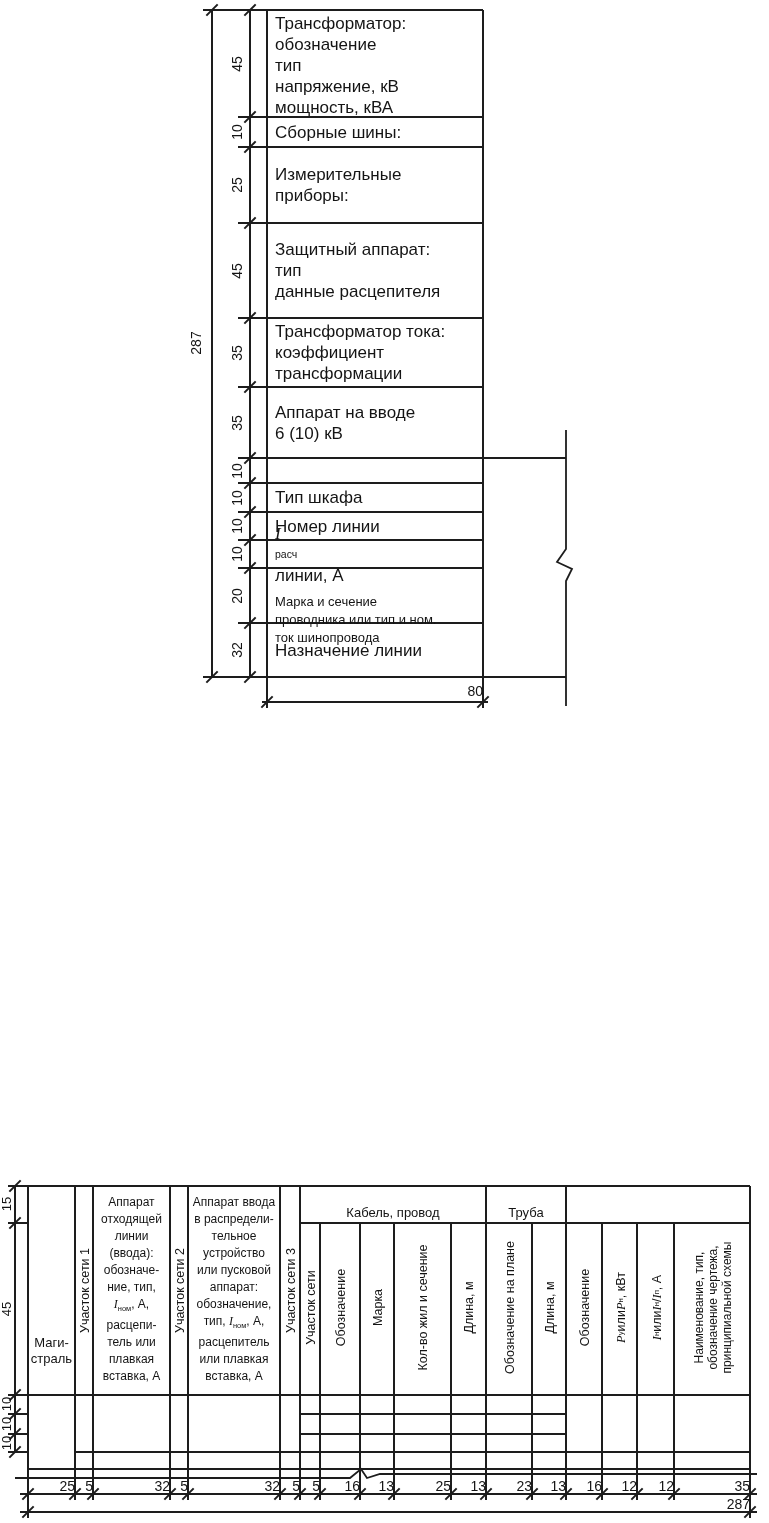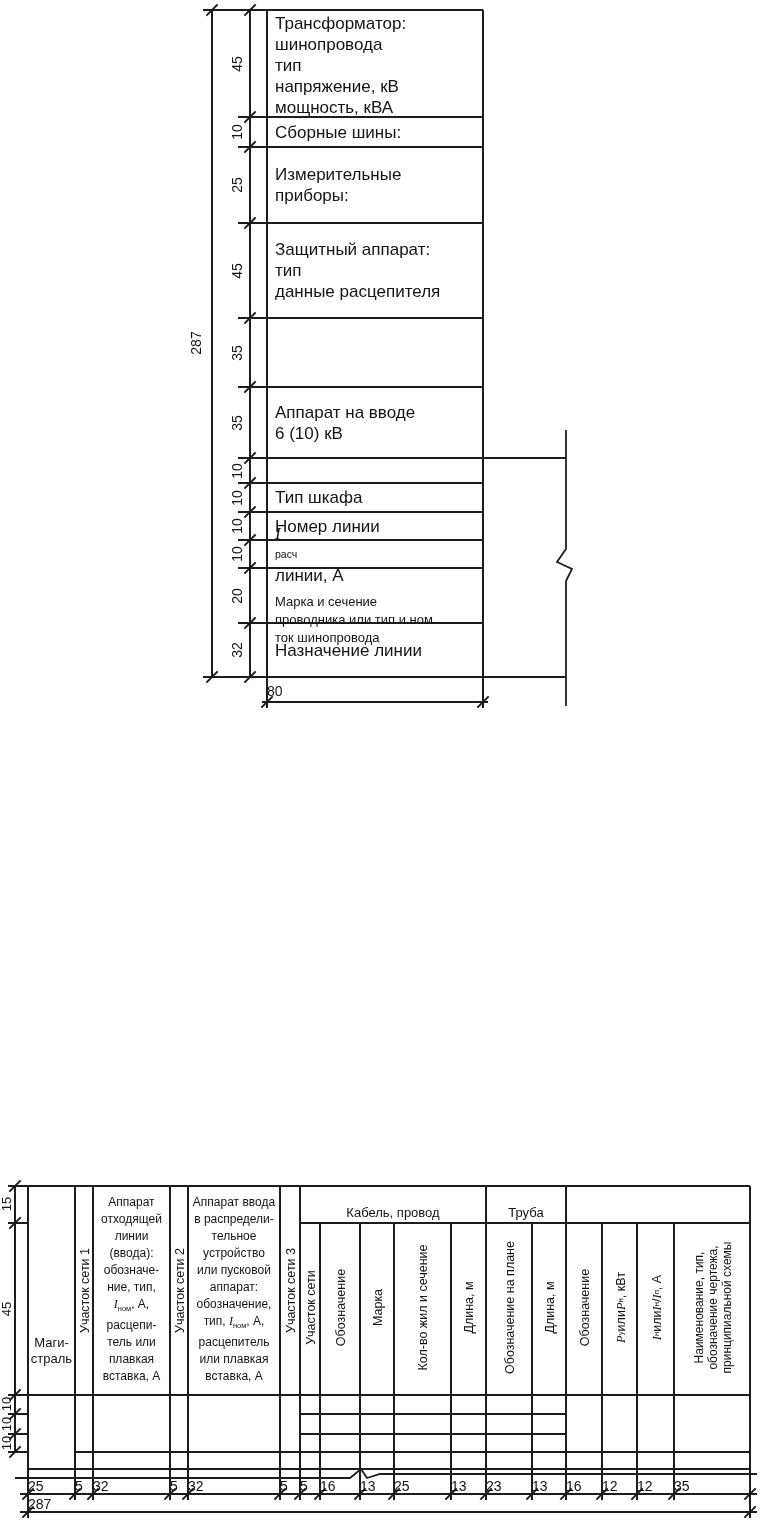--- a/index.html
+++ b/index.html
@@ -9,21 +9,21 @@
   .tk{position:absolute;width:16px;height:2px;background:#1d1d1d;transform:rotate(-45deg);}
   .breaks{position:absolute;left:0;top:0;pointer-events:none;}
   .tc{position:absolute;display:flex;flex-direction:column;justify-content:center;
       padding-left:7px;box-sizing:border-box;font-size:17px;line-height:21px;white-space:pre-line;}
   .tc.top{justify-content:flex-start;padding-top:2px;}
   .tc.small{font-size:13px;line-height:18px;}
   .rv{position:absolute;display:flex;align-items:center;justify-content:center;
       transform:rotate(-90deg);white-space:pre-line;text-align:center;
       font-size:12.5px;line-height:14px;}
   .dimlab{font-size:14px;}
-  .dimh{position:absolute;text-align:left;font-size:14px;height:14px;line-height:14px;}
+  .dimh{position:absolute;text-align:right;font-size:14px;height:14px;line-height:14px;}
   .cellc{position:absolute;display:flex;flex-direction:column;align-items:center;
          justify-content:center;box-sizing:border-box;text-align:center;white-space:pre-line;}
   .hdr11{font-size:12px;line-height:17px;justify-content:flex-start;padding-top:8px;}
   .grp{font-size:13px;line-height:15px;margin-top:8px;}
   .grp3{font-size:11px;line-height:12px;}
   .it{font-style:italic;font-family:"Liberation Serif",serif;}
   sub{font-size:0.62em;}
 </style>
 </head>
 <body>
@@ -178,28 +178,31 @@
       <div class="dimh" style="left: 637px; top: 1479px; width: 37px; height: 14px;">12</div>
       <div class="dimh" style="left: 674px; top: 1479px; width: 76px; height: 14px;">35</div>
     </div>
 
   <svg class="breaks" width="769" height="1523" viewBox="0 0 769 1523">
     <path d="M566,430 V549 L557,562 L572,569 L566,581 V706" fill="none" stroke="#1d1d1d" stroke-width="1.8"></path>
     <path d="M15,1478 H350 L361,1469 L367,1478 L380,1474 H757" fill="none" stroke="#1d1d1d" stroke-width="1.8"></path>
   </svg>
 
   <div class="tc top" style="left:268px;top:11px;width:213px;height:106px">Трансформатор:
-шинопровода
+обозначение
 тип
 напряжение, кВ
 мощность, кВА</div>
   <div class="tc" style="left:268px;top:117px;width:213px;height:30px">Сборные шины:</div>
   <div class="tc" style="left:268px;top:147px;width:213px;height:76px">Измерительные
 приборы:</div>
   <div class="tc" style="left:268px;top:223px;width:213px;height:95px"><div><span>Защитный аппарат:</span></div><div><span>тип</span></div><div><span>данные расцепителя</span></div></div>
+  <div class="tc" style="left:268px;top:318px;width:213px;height:69px">Трансформатор тока:
+коэффициент
+трансформации</div>
   <div class="tc" style="left:268px;top:387px;width:213px;height:71px">Аппарат на вводе
 6 (10) кВ</div>
   <div class="tc" style="left:268px;top:512px;width:213px;height:28px">Номер линии</div>
   <div class="tc" style="left:268px;top:483px;width:213px;height:29px">Тип шкафа</div>
   <div class="tc" style="left:268px;top:540px;width:213px;height:28px"><span class="it">I</span><sub>расч</sub><span> линии, А</span></div>
   <div class="tc small" style="left:268px;top:592px;width:213px;height:55px">Марка и сечение
 проводника или тип и ном.
 ток шинопровода</div>
   <div class="tc" style="left:268px;top:623px;width:213px;height:54px">Назначение линии</div>
 

